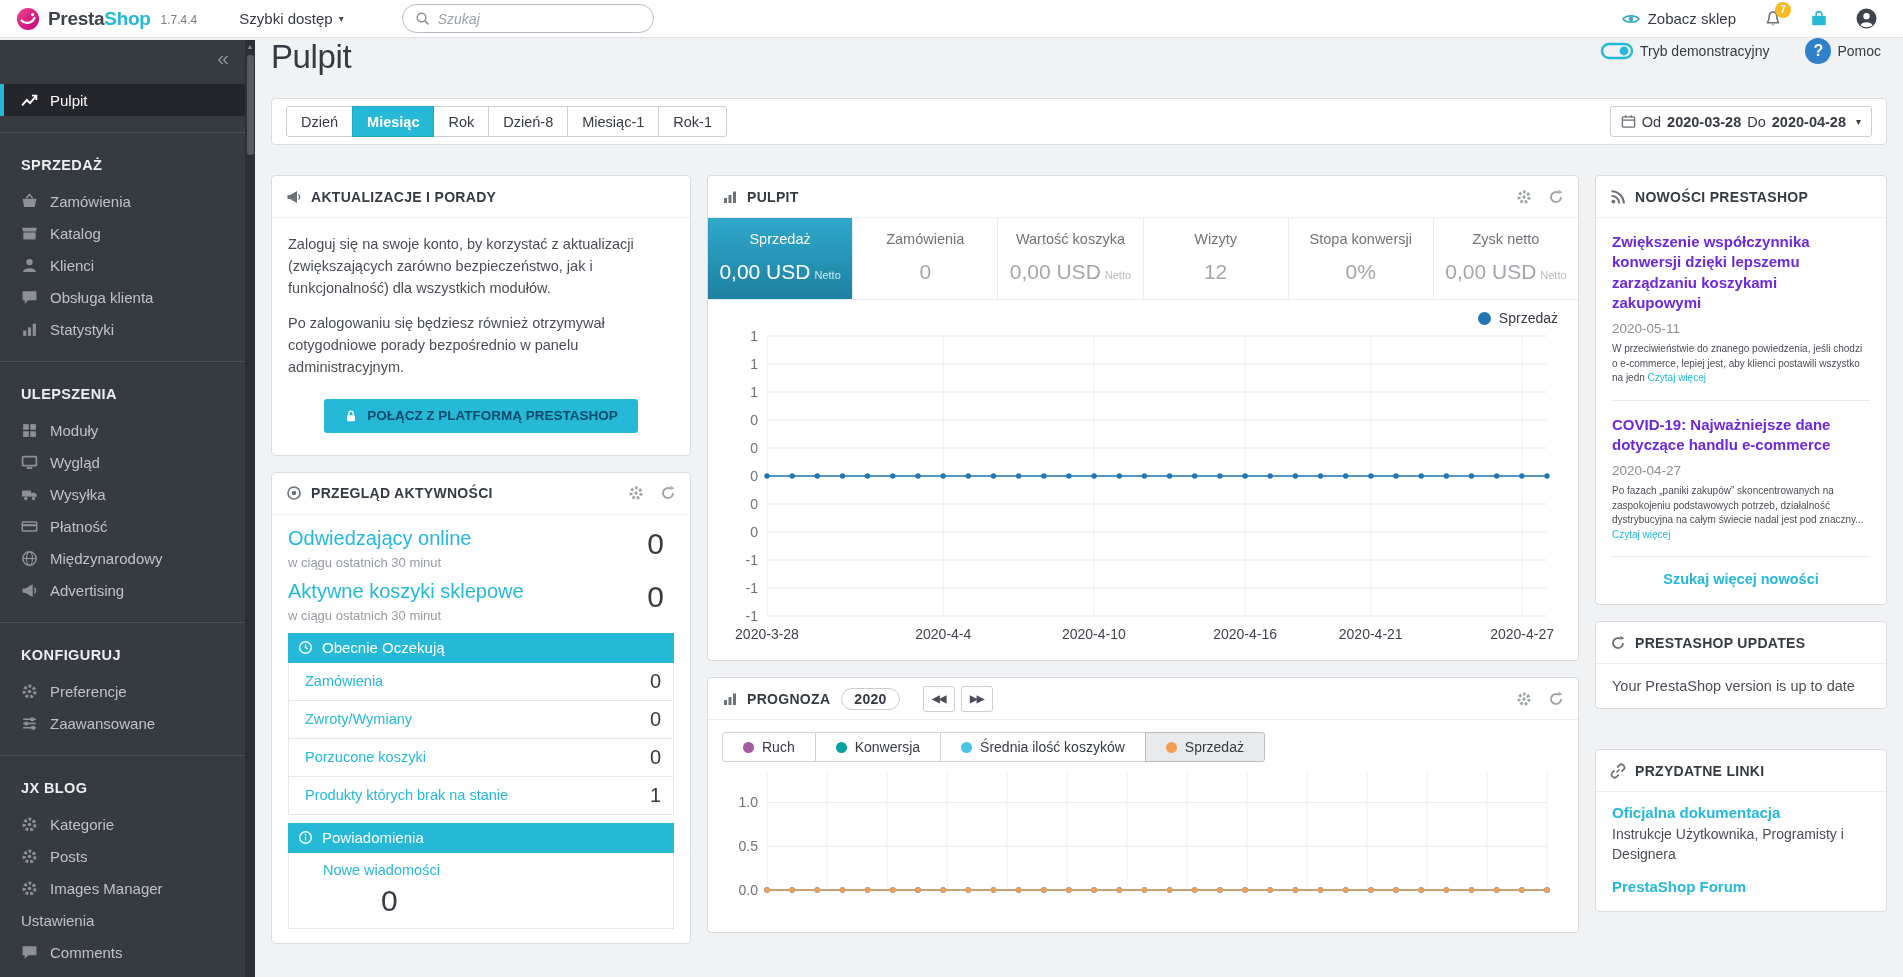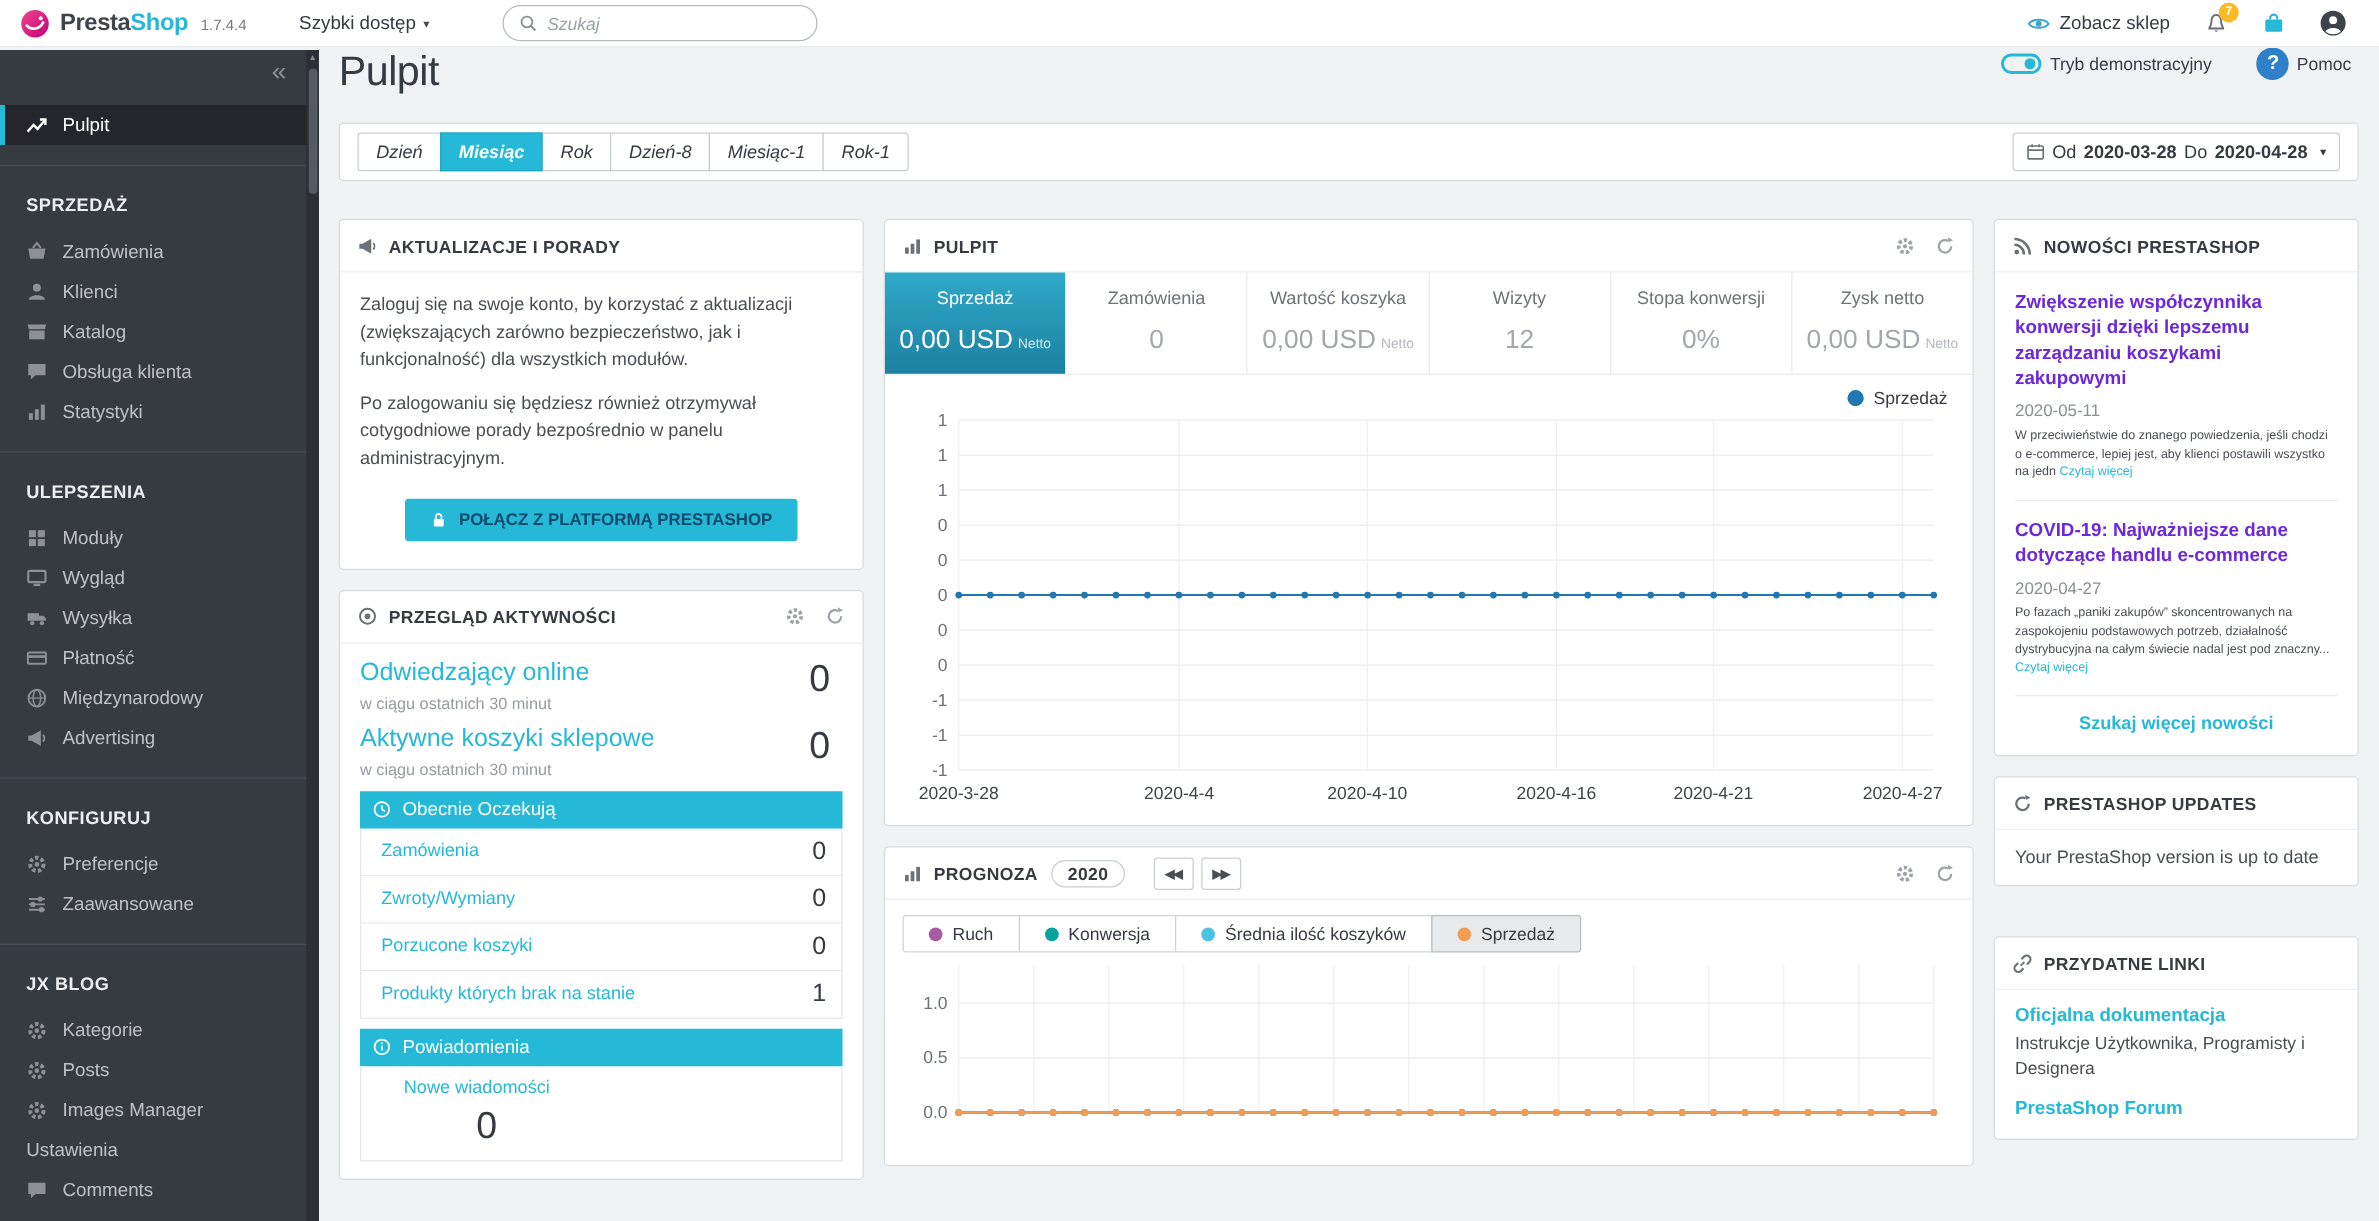--- a/index.html
+++ b/index.html
@@ -59,21 +59,21 @@
              border-bottom:1px solid #ecf0f2; font-size:14px; font-weight:bold; letter-spacing:.3px; color:#363a41; }
   .panel-h .ph-ic { color:#6d7278; width:16px; height:16px; flex:none; }
   .panel-h .spacer { flex:1; }
   .ph-tools { display:flex; gap:16px; color:#9ea3a8; }
   .ph-tools .tool { width:16px; height:16px; cursor:pointer; }
 
   
   .toolbar { margin-top:22px; height:47px; display:flex; align-items:center; justify-content:space-between; padding:0 14px; }
   .btn-group { display:flex; }
   .tb { height:31px; padding:0 14px; background:#fff; border:1px solid #c9ced3; margin-left:-1px; font-size:14.5px;
-        color:#363a41; cursor:pointer; font-family:inherit;font-style:italic; }
+        color:#363a41; cursor:pointer; font-family:inherit; }
   .tb:first-child { border-radius:3px 0 0 3px; margin-left:0; }
   .tb:last-child { border-radius:0 3px 3px 0; }
   .tb.active { background:#25b9d7; border-color:#1fa8c4; color:#fff; font-weight:bold; position:relative; z-index:1; }
   .date-picker { height:31px; border:1px solid #c9ced3; border-radius:3px; display:flex; align-items:center; gap:6px;
                  padding:0 10px; font-size:14.5px; cursor:pointer; color:#363a41; }
   .date-picker b { font-weight:bold; }
   .date-picker .caret { font-size:10px; margin-left:4px; }
   .date-picker .ic { width:15px; height:15px; color:#6d7278; }
 
   .cols { display:flex; gap:16px; margin-top:30px; align-items:flex-start; }
@@ -246,34 +246,34 @@
         <svg viewBox="0 0 16 16">
           <path d="M1.5 5.5 H14.5 L13 13.2 H3 Z" fill="currentColor"></path>
           <path d="M5 5 L8 1.4 L11 5" fill="none" stroke="currentColor" stroke-width="1.5"></path>
         </svg>
       </span>
     <span>Zamówienia</span>
   </div>
   <div class="si">
     <span class="ic">
         <svg viewBox="0 0 16 16">
+          <rect x="2.2" y="7" width="11.6" height="6.6" fill="currentColor"></rect>
+          <path d="M1 2.5 H15 L14 6 H2 Z" fill="currentColor"></path>
+        </svg>
+      </span>
+    <span>Katalog</span>
+  </div>
+  <div class="si">
+    <span class="ic">
+        <svg viewBox="0 0 16 16">
           <circle cx="8" cy="4.8" r="3" fill="currentColor"></circle>
           <path d="M2 14 C2 9.4 14 9.4 14 14 Z" fill="currentColor"></path>
         </svg>
       </span>
     <span>Klienci</span>
-  </div>
-  <div class="si">
-    <span class="ic">
-        <svg viewBox="0 0 16 16">
-          <rect x="2.2" y="7" width="11.6" height="6.6" fill="currentColor"></rect>
-          <path d="M1 2.5 H15 L14 6 H2 Z" fill="currentColor"></path>
-        </svg>
-      </span>
-    <span>Katalog</span>
   </div>
   <div class="si">
     <span class="ic">
         <svg viewBox="0 0 16 16">
           <path d="M1.5 2 H14.5 V10.5 H7 L3.5 13.8 V10.5 H1.5 Z" fill="currentColor"></path>
         </svg>
       </span>
     <span>Obsługa klienta</span>
   </div>
   <div class="si">

